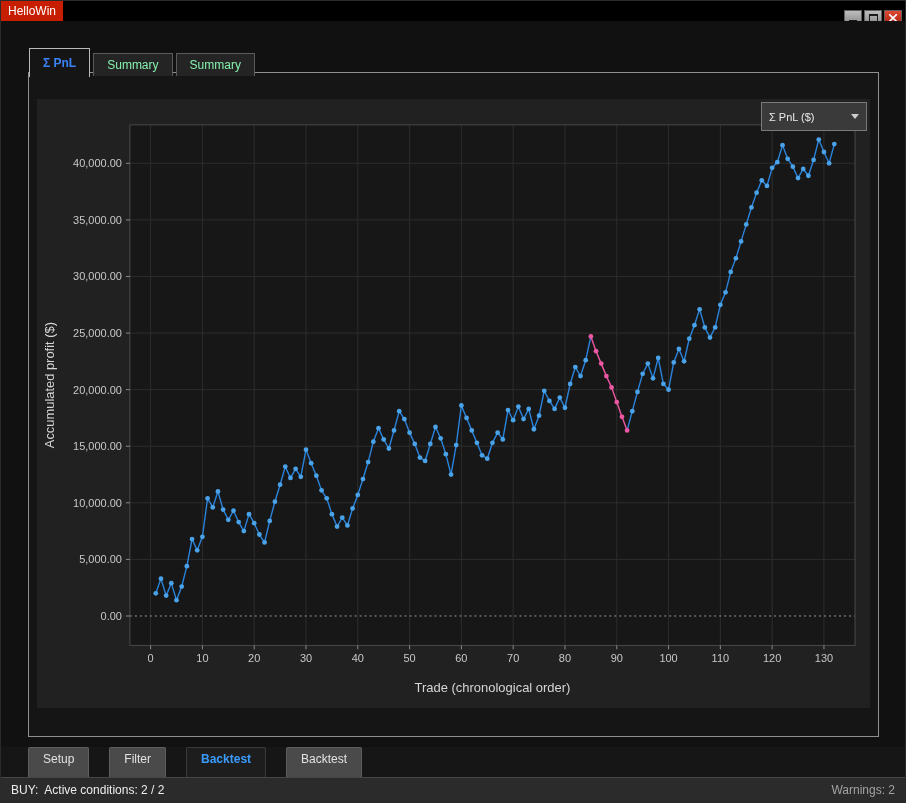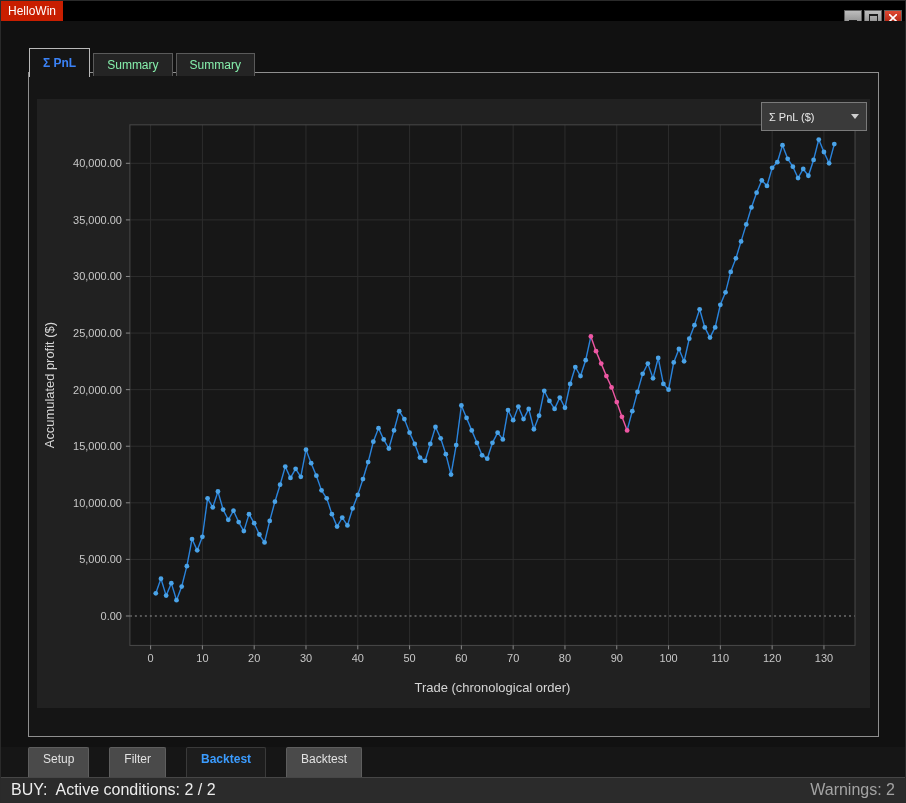--- a/index.html
+++ b/index.html
@@ -30,21 +30,21 @@
   .dropdown { position: absolute; top: 3px; right: 3px; width: 106px; height: 29px; background: #3a3a3a; border: 1px solid #7a7a7a; color: #e8e8e8; font-size: 11px; display: flex; align-items: center; padding: 0 7px; z-index: 4; }
   .dropdown .dd-label { flex: 1; }
   .chev { width: 0; height: 0; border-left: 4px solid transparent; border-right: 4px solid transparent; border-top: 5px solid #cfcfcf; }
 
   
   .bottom-strip { position: absolute; left: 0; right: 0; bottom: 25px; height: 30px; background: #161616; display: flex; padding-left: 27px; gap: 20px; }
   .btab { padding: 4px 14px; background: #4a4a4a; color: #e2e2e2; font-size: 12px; text-align: center; border: 1px solid #5e5e5e; border-bottom: none; border-radius: 2px 2px 0 0; }
   .btab.active { background: #1d1d1d; color: #3b9cff; font-weight: bold; border-color: #3a3a3a; }
 
   
-  .status { position: absolute; left: 0; right: 0; bottom: 0; height: 25px; background: #2b2b2b; border-top: 1px solid #464646; display: flex; align-items: center; font-size: 16px; color: #ececec; padding: 0 10px; }
+  .status { position: absolute; left: 0; right: 0; bottom: 0; height: 25px; background: #2b2b2b; border-top: 1px solid #464646; display: flex; align-items: center; font-size: 12px; color: #ececec; padding: 0 10px; }
   .status .left-text { white-space: pre; }
   .status .right-text { margin-left: auto; }
 </style>
 </head>
 <body>
 
 <div class="window">
 
   <div class="titlebar">
     <div class="app-title">HelloWin</div>

